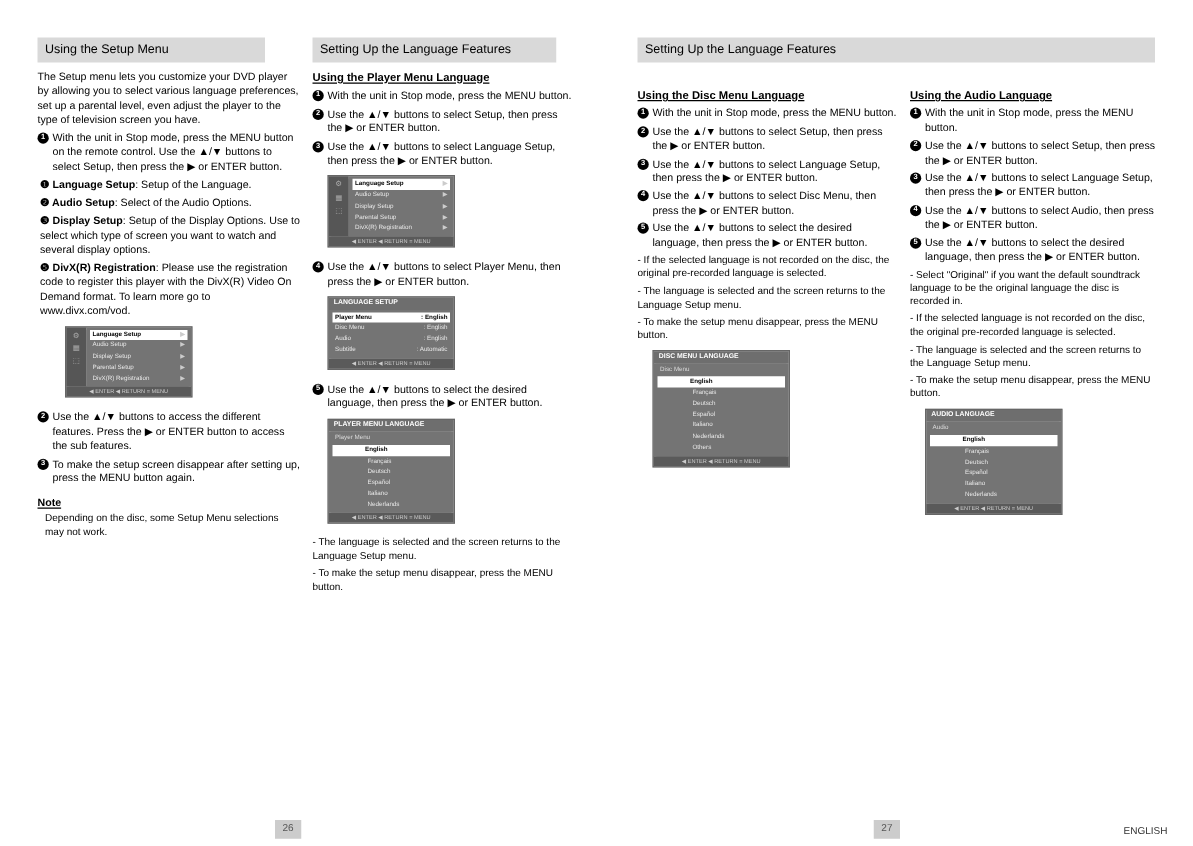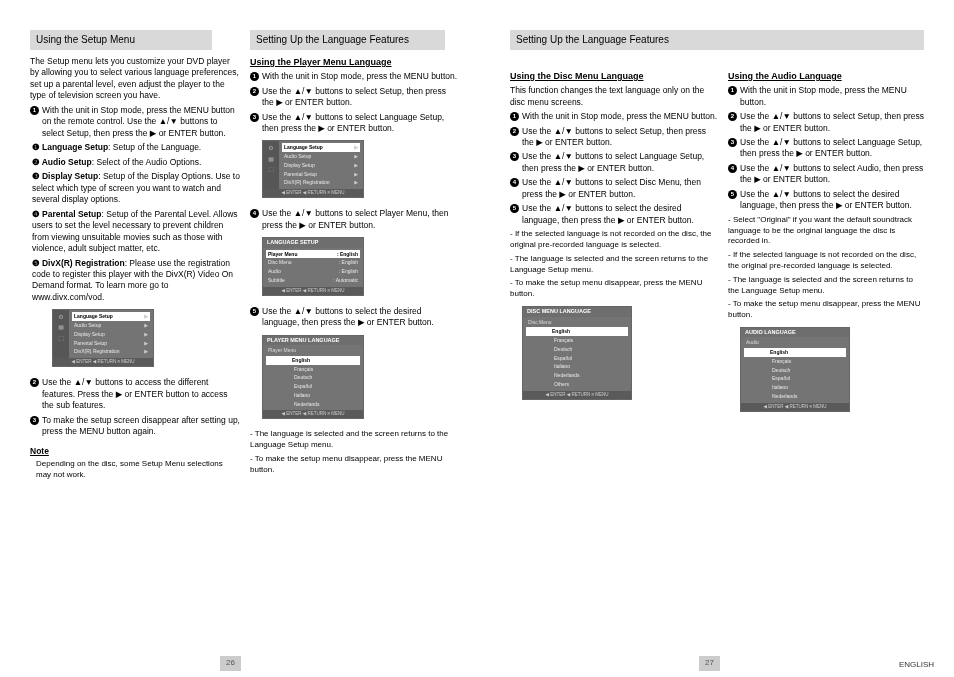--- a/index.html
+++ b/index.html
@@ -134,21 +134,20 @@
 
   <ol class="num-list" style="margin-left:16px;">
     
     
   </ol>
 
   <div style="margin-left:2px;">
     <div class="body-text"><b>❶ </b><b>Language Setup</b><span>: Setup of the Language.</span></div>
     <div class="body-text"><b>❷ </b><b>Audio Setup</b><span>: Select of the Audio Options.</span></div>
     <div class="body-text"><b>❸ </b><b>Display Setup</b><span>: Setup of the Display Options. Use to select which type of screen you want to watch and several display options.</span></div>
-    <div class="body-text"><b>❹ </b><b>Parental Setup</b><span>: Setup of the Parental Level. Allows users to set the level necessary to prevent children from viewing unsuitable movies such as those with violence, adult subject matter, etc.</span></div>
     <div class="body-text"><b>❺ </b><b>DivX(R) Registration</b><span>: Please use the registration code to register this player with the DivX(R) Video On Demand format. To learn more go to www.divx.com/vod.</span></div>
   </div>
 
   <div class="osd osd-narrow" style="margin-left:22px;">
     <div class="osd-split">
       <div class="osd-left-col">
           <span>⚙</span>
           <span>▦</span>
           <span>⬚</span>
         </div>
@@ -299,21 +298,20 @@
 </div>
 
 <div class="manual-header-right">
   <div class="page-title-bar" style="width:414px;">
     <span>Setting Up the Language Features</span>
   </div>
 </div>
 
 <div class="col col3 col-shift-down">
   <div class="sideheading" style="margin-top:0;">Using the Disc Menu Language</div>
-  <div class="body-text">This function changes the text language only on the disc menu screens.</div>
   <ol class="num-list">
     <li data-num="1"><span>With the unit in Stop mode, press the MENU button.</span></li>
     <li data-num="2"><span>Use the ▲/▼ buttons to select Setup, then press the ▶ or ENTER button.</span></li>
     <li data-num="3"><span>Use the ▲/▼ buttons to select Language Setup, then press the ▶ or ENTER button.</span></li>
     <li data-num="4"><span>Use the ▲/▼ buttons to select Disc Menu, then press the ▶ or ENTER button.</span></li>
     <li data-num="5"><span>Use the ▲/▼ buttons to select the desired language, then press the ▶ or ENTER button.</span></li>
   </ol>
   <div class="body-text bullet">- <span>If the selected language is not recorded on the disc, the original pre-recorded language is selected.</span></div>
   <div class="body-text bullet">- <span>The language is selected and the screen returns to the Language Setup menu.</span></div>
   <div class="body-text bullet">- <span>To make the setup menu disappear, press the MENU button.</span></div>

